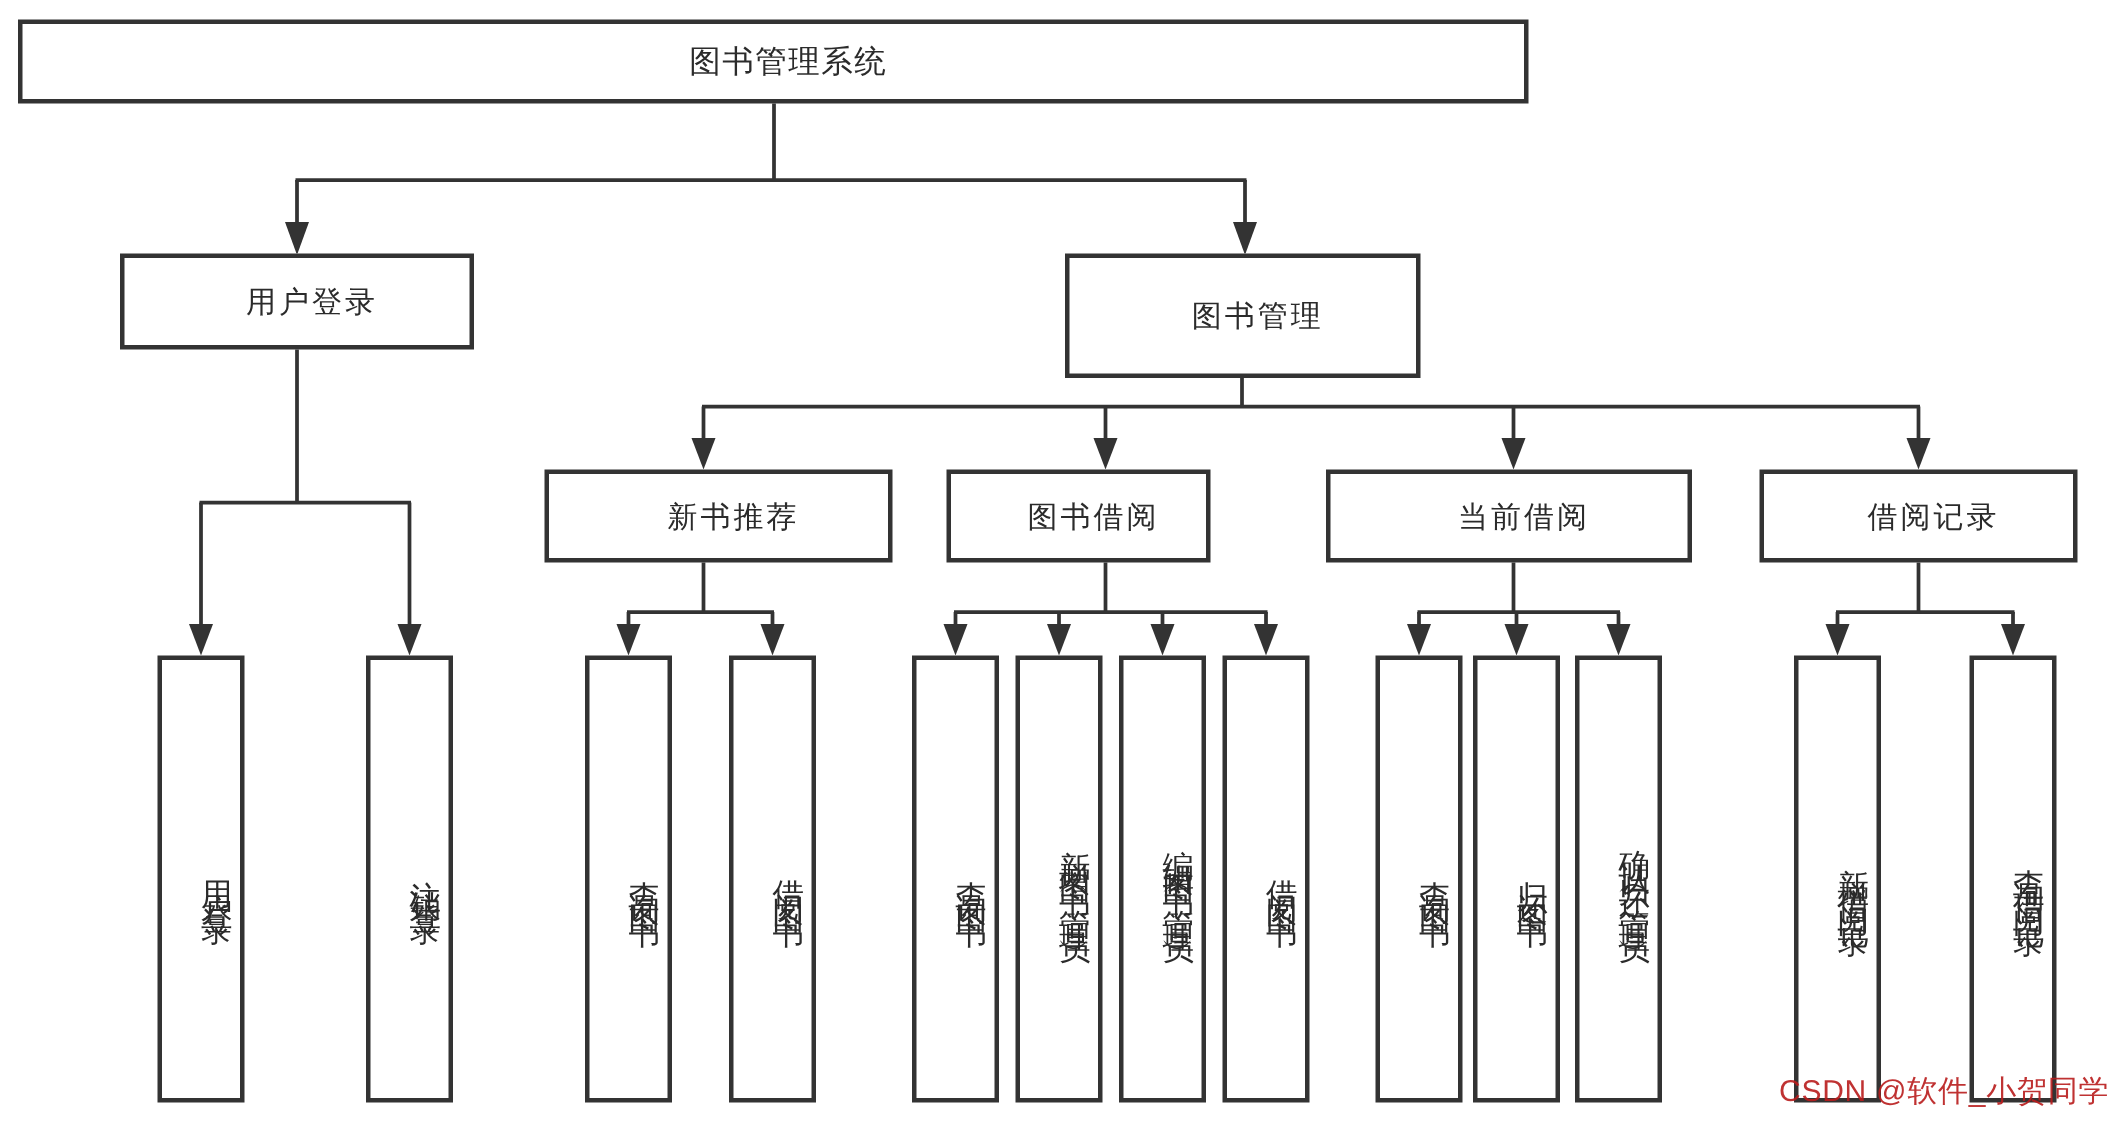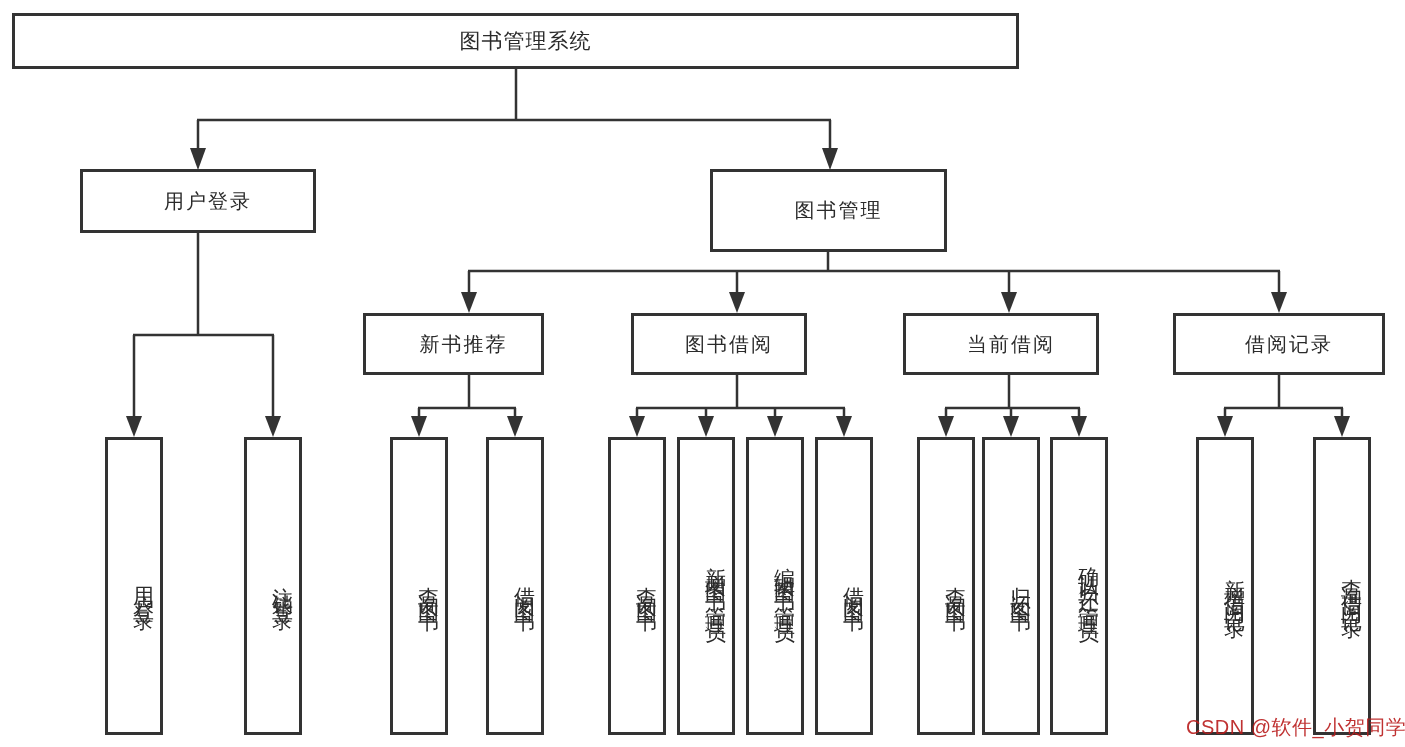--- a/index.html
+++ b/index.html
@@ -120,23 +120,23 @@
       <polygon points="1217,416 1233,416 1225,437"></polygon>
       <polygon points="1334,416 1350,416 1342,437"></polygon>
     </g>
   </svg>
 
   <div class="box h root" style="left:12px;top:13px;width:1007px;height:56px">图书管理系统</div>
 
   <div class="box h" style="left:80px;top:169px;width:236px;height:64px">用户登录</div>
   <div class="box h" style="left:710px;top:169px;width:237px;height:83px">图书管理</div>
 
-  <div class="box h" style="left:363px;top:313px;width:181px;height:62px">新书推荐</div>
+  <div class="box h" style="left:363px;top:313px;width:232px;height:62px">新书推荐</div>
   <div class="box h" style="left:631px;top:313px;width:176px;height:62px">图书借阅</div>
-  <div class="box h" style="left:903px;top:313px;width:196px;height:62px">当前借阅</div>
+  <div class="box h" style="left:884px;top:313px;width:244px;height:62px">当前借阅</div>
   <div class="box h" style="left:1173px;top:313px;width:212px;height:62px">借阅记录</div>
 
   <div class="box v" style="left:105px;top:437px;width:58px;height:298px">用户登录</div>
   <div class="box v" style="left:244px;top:437px;width:58px;height:298px">注销登录</div>
 
   <div class="box v" style="left:390px;top:437px;width:58px;height:298px">查询图书</div>
   <div class="box v" style="left:486px;top:437px;width:58px;height:298px">借阅图书</div>
 
   <div class="box v" style="left:608px;top:437px;width:58px;height:298px">查询图书</div>
   <div class="box v" style="left:677px;top:437px;width:58px;height:298px">新增图书（管理员）</div>

